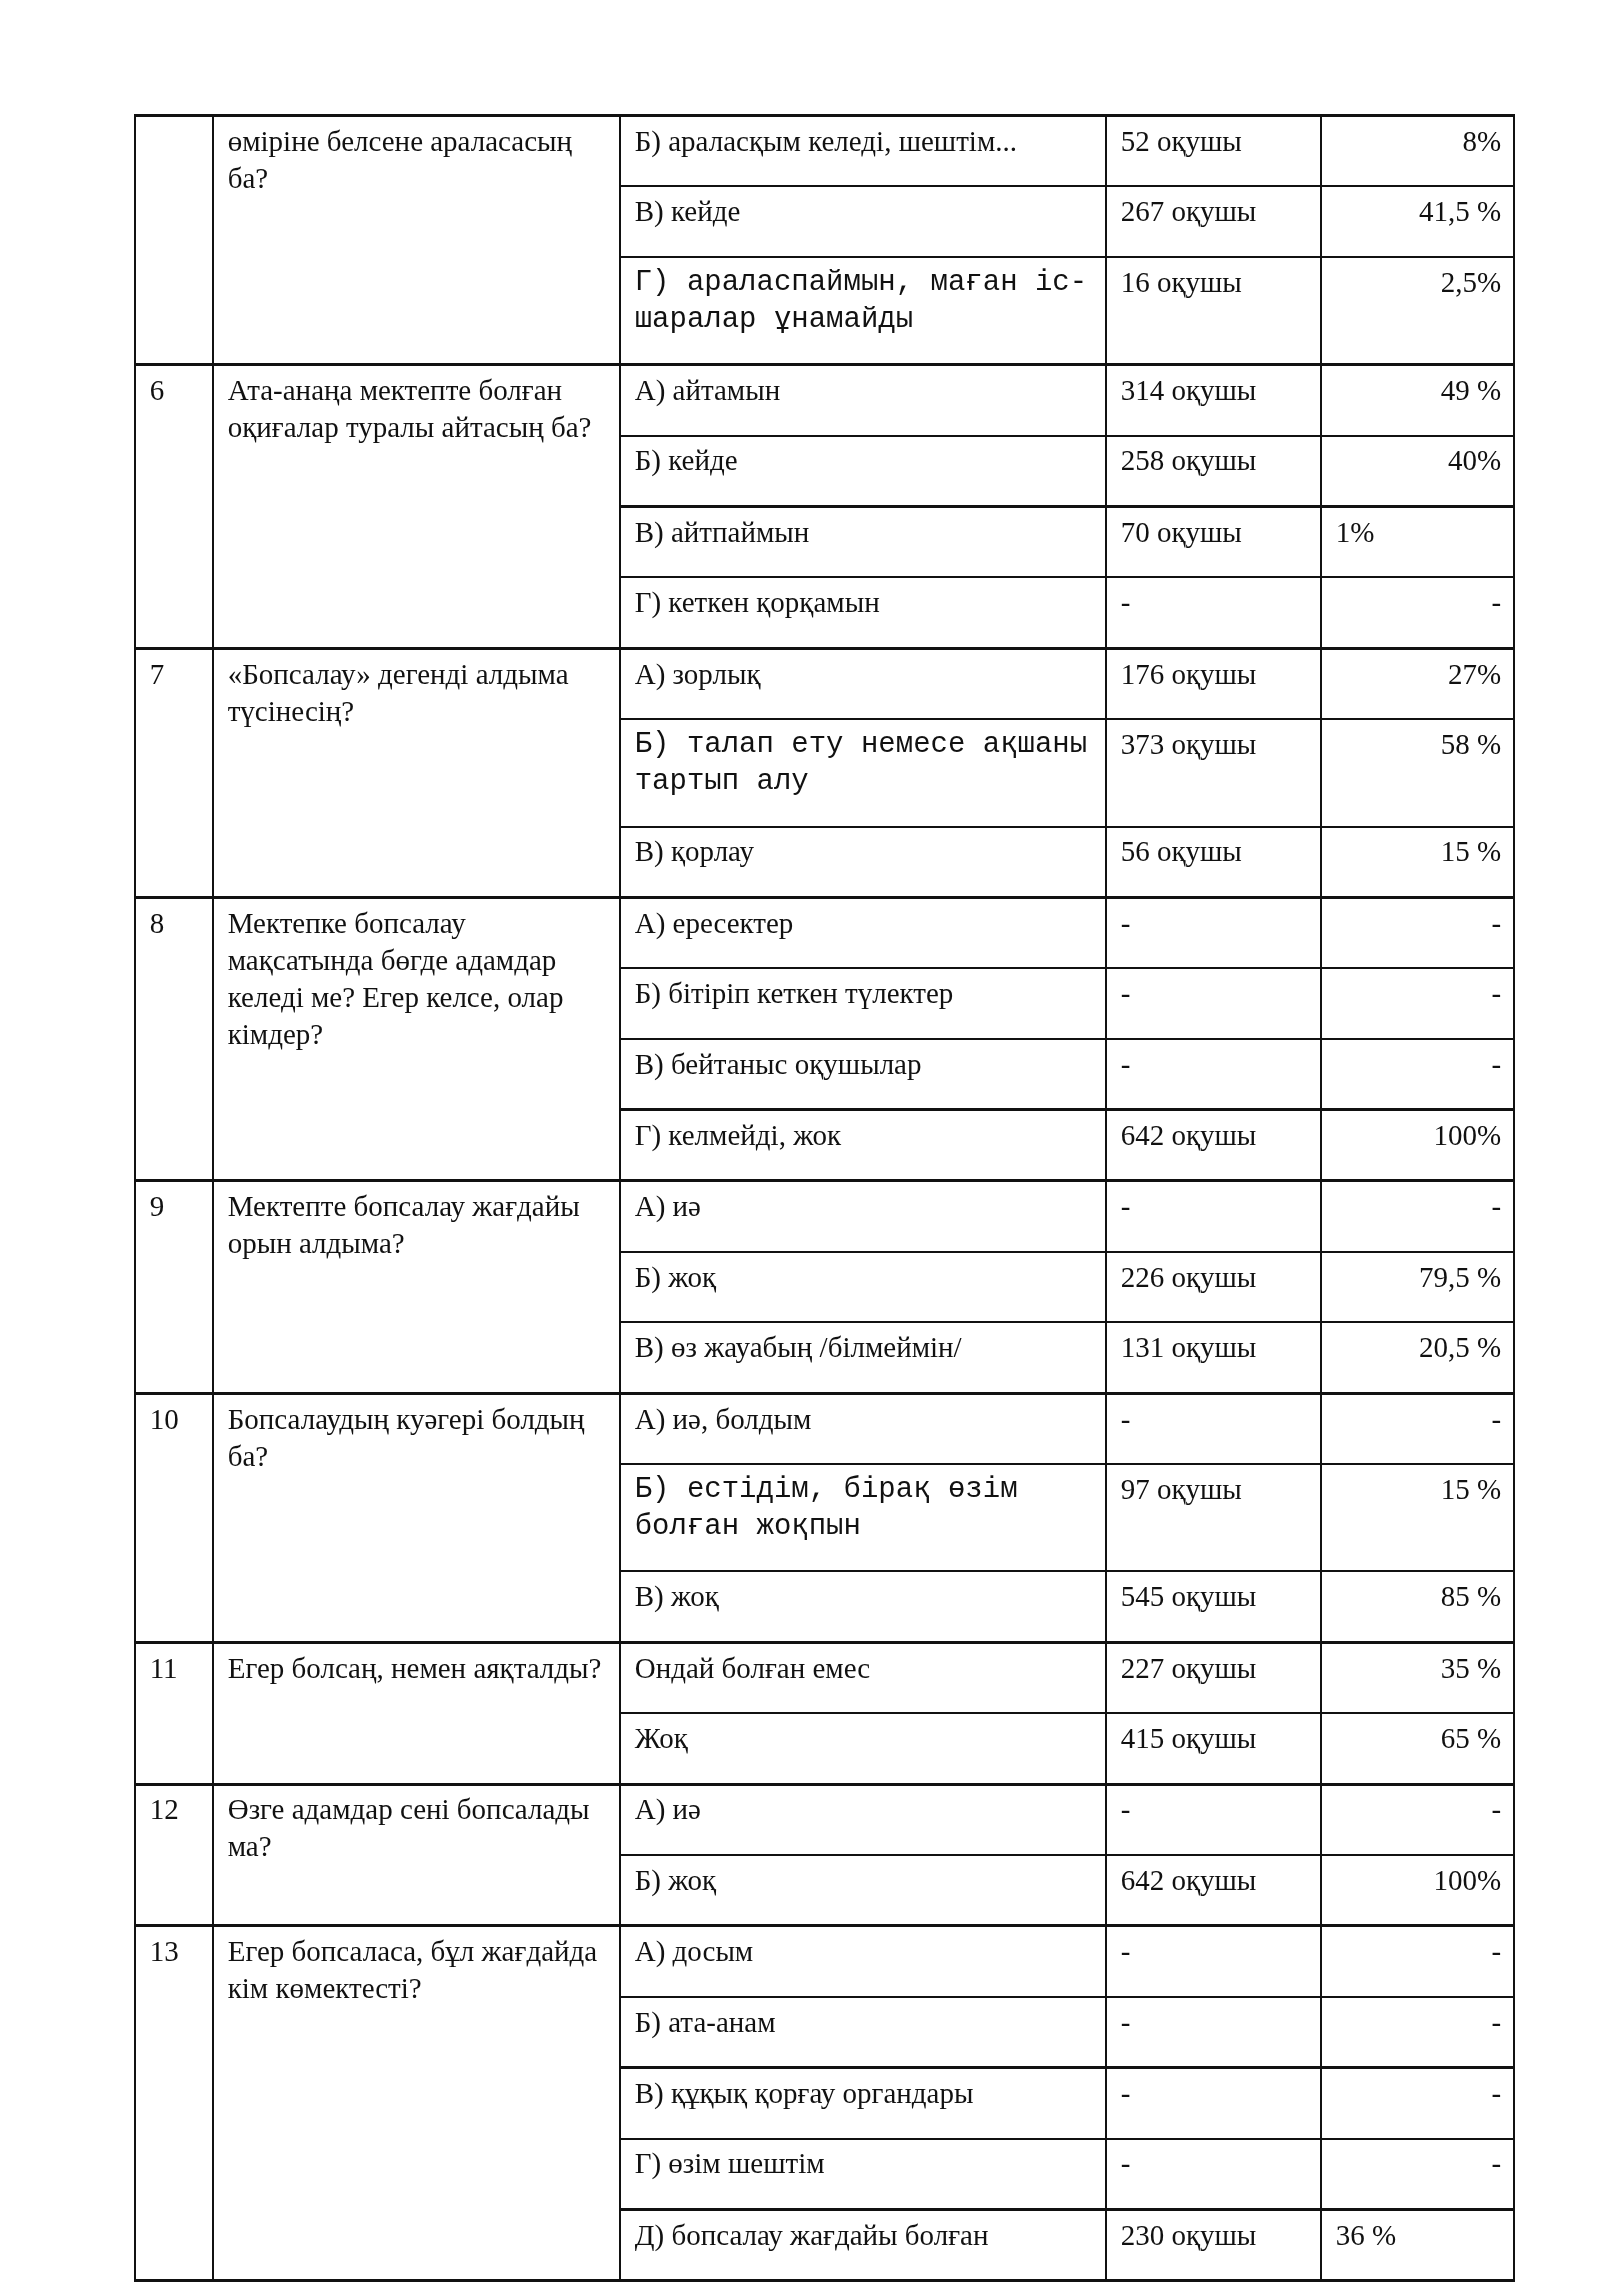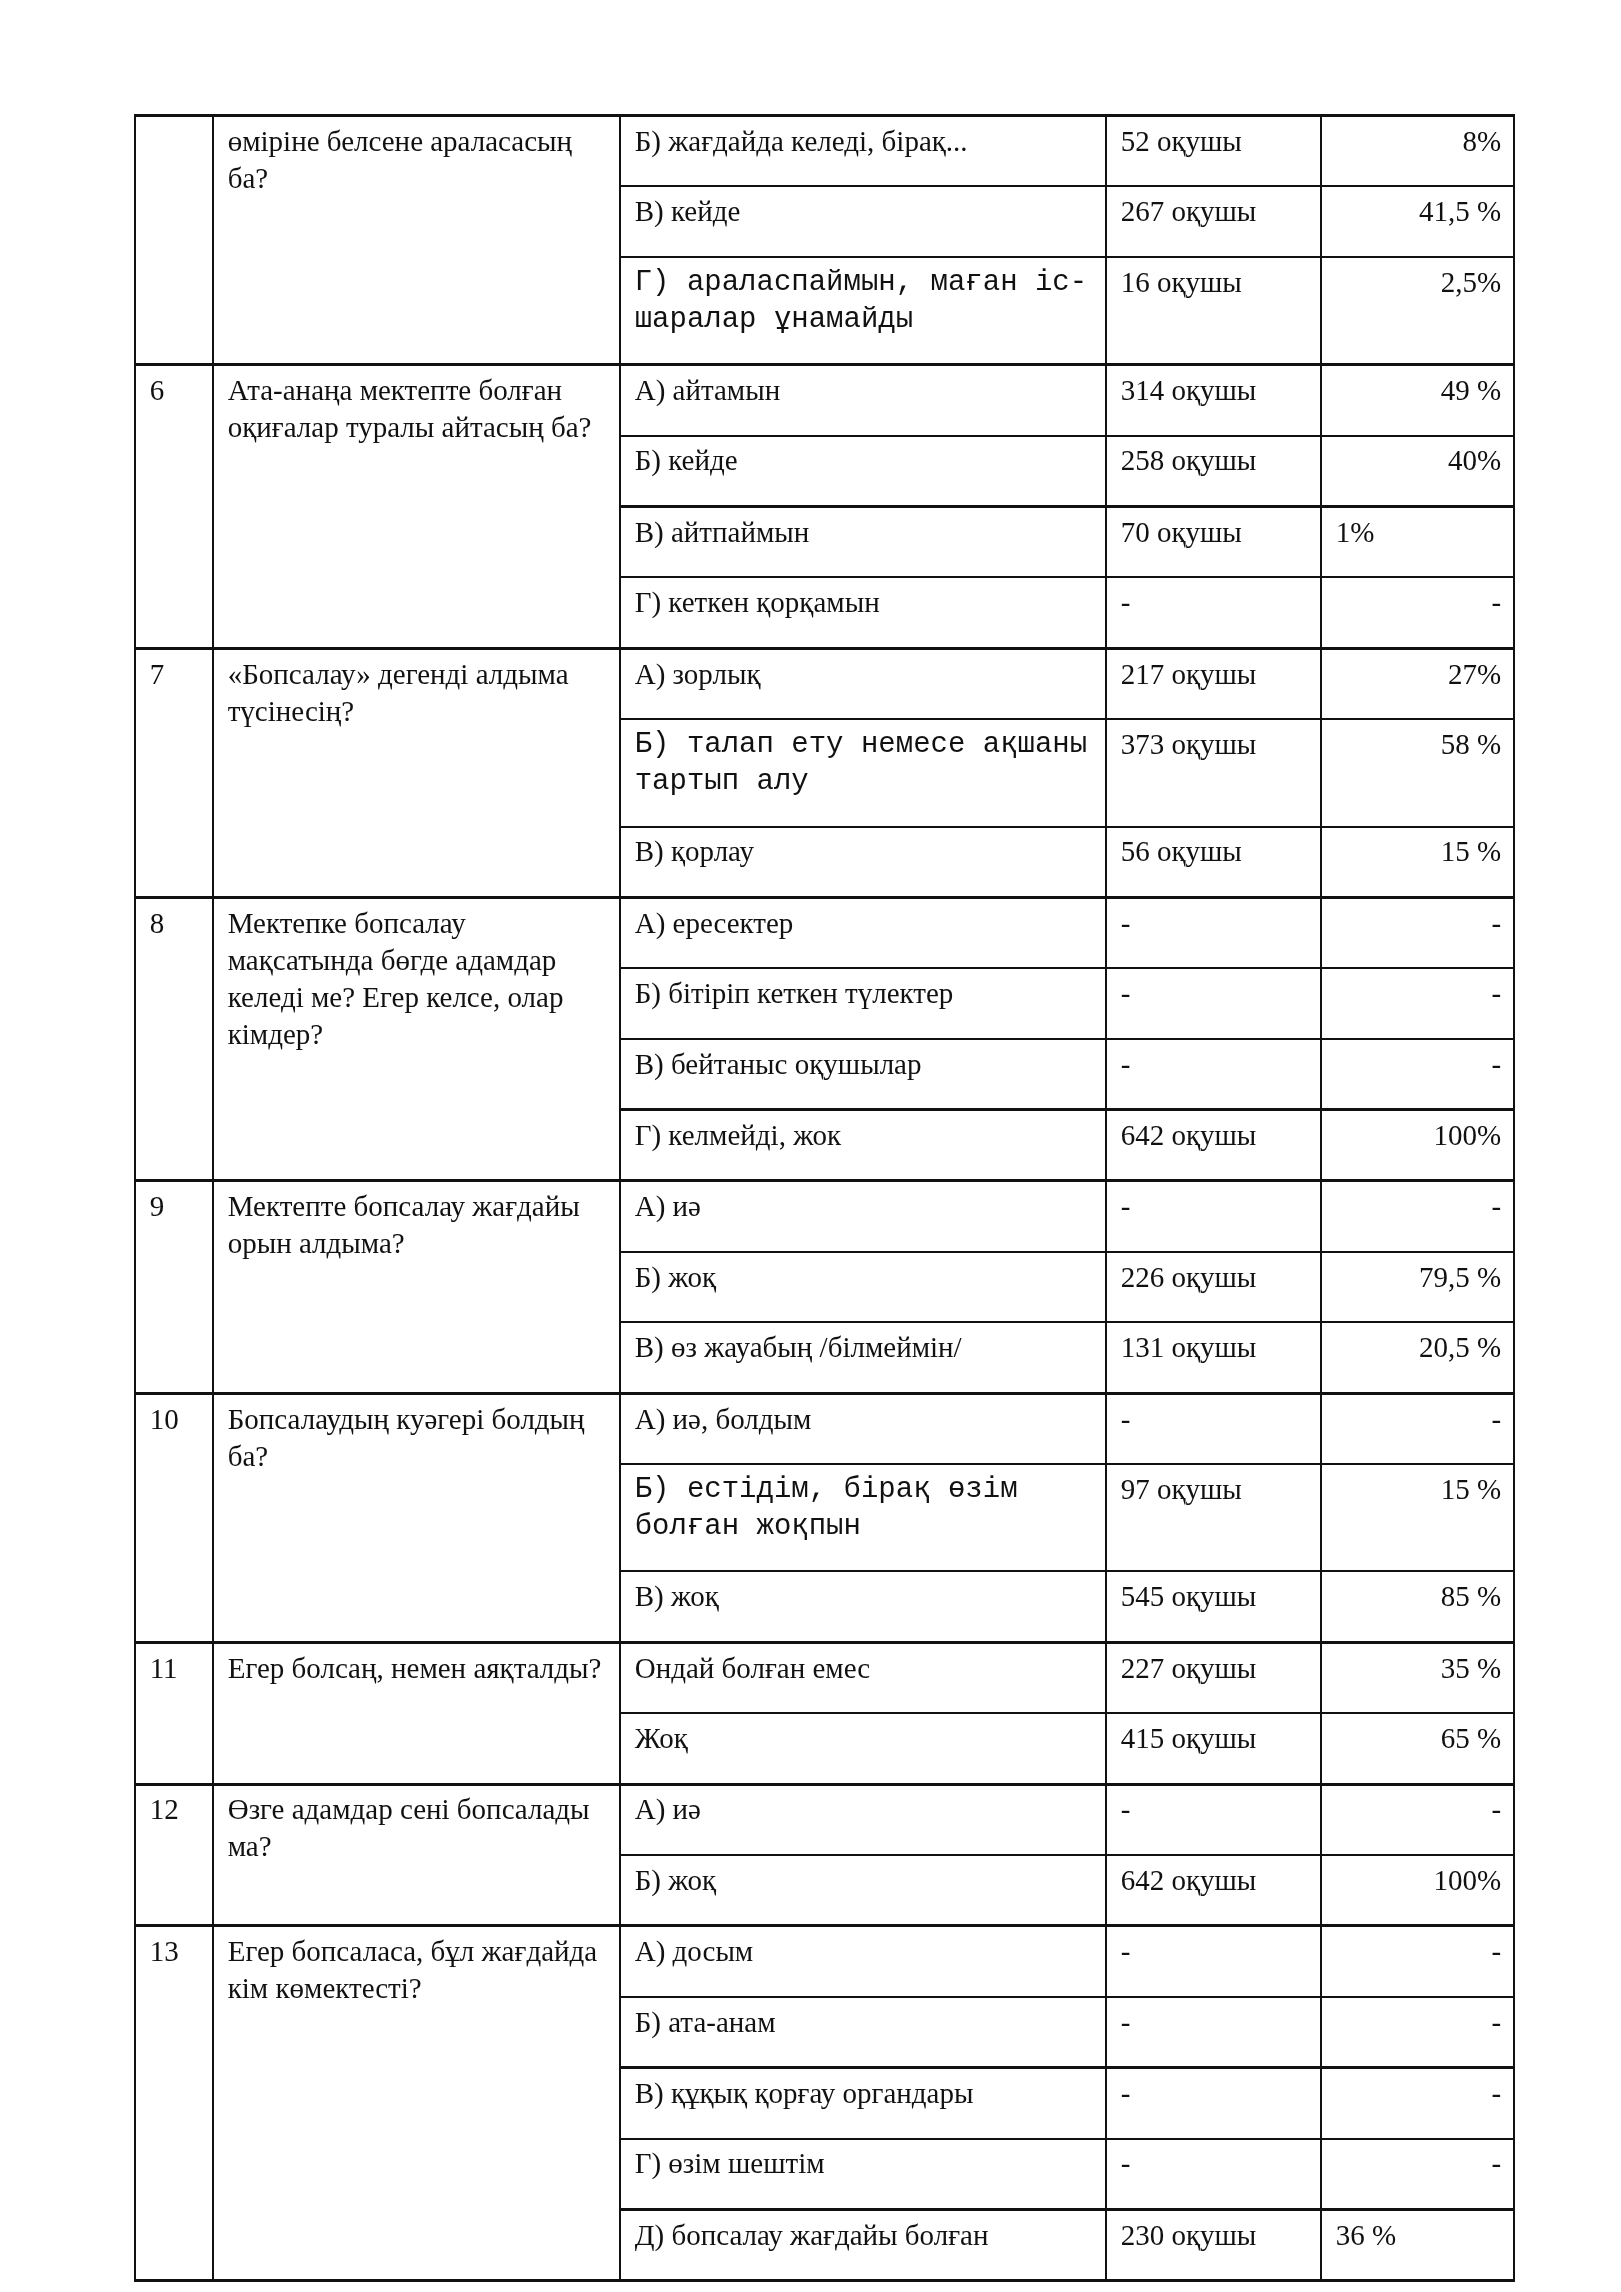--- a/index.html
+++ b/index.html
@@ -30,21 +30,21 @@
     <col style="width:407px">
     <col style="width:486px">
     <col style="width:215px">
     <col style="width:193px">
   </colgroup>
   <tbody>
 
     <tr class="group-start">
       <td class="num" rowspan="3"></td>
       <td rowspan="3">өміріне белсене араласасың ба?</td>
-      <td class="ans">Б) жағдайда келеді, бірақ...</td>
+      <td class="ans">Б) араласқым келеді, шештім...</td>
       <td class="cnt">52 оқушы</td>
       <td class="pct">8%</td>
     </tr>
     <tr>
       <td class="ans">В) кейде</td>
       <td class="cnt">267 оқушы</td>
       <td class="pct">41,5 %</td>
     </tr>
     <tr>
       <td class="ans tall">Г) араласпаймын, маған іс-шаралар ұнамайды</td>
@@ -72,21 +72,21 @@
     <tr>
       <td class="ans">Г) кеткен қорқамын</td>
       <td class="cnt">-</td>
       <td class="pct">-</td>
     </tr>
 
     <tr class="group-start">
       <td class="num" rowspan="3">7</td>
       <td rowspan="3">«Бопсалау» дегенді алдыма түсінесің?</td>
       <td class="ans">А) зорлық</td>
-      <td class="cnt">217 оқушы</td>
+      <td class="cnt">176 оқушы</td>
       <td class="pct">27%</td>
     </tr>
     <tr>
       <td class="ans tall">Б) талап ету немесе ақшаны тартып алу</td>
       <td class="cnt">373 оқушы</td>
       <td class="pct">58 %</td>
     </tr>
     <tr>
       <td class="ans">В) қорлау</td>
       <td class="cnt">56 оқушы</td>

